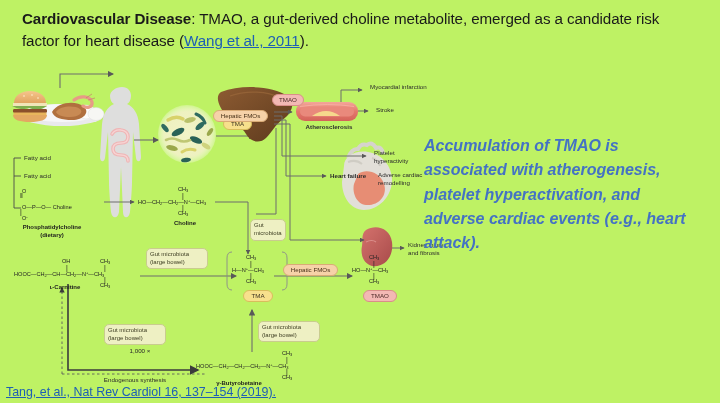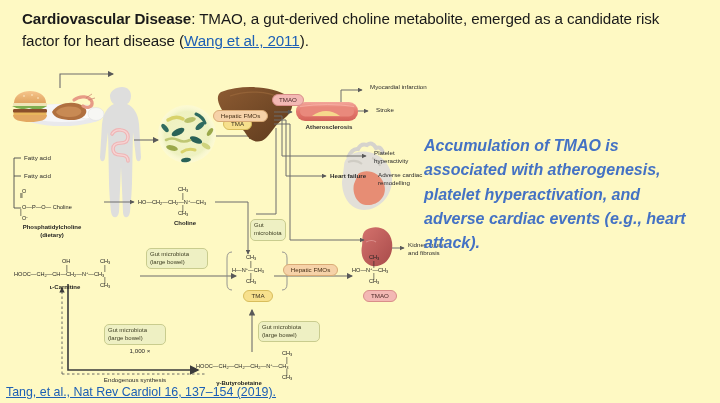--- a/index.html
+++ b/index.html
@@ -2,21 +2,21 @@
 <html><head>
 <meta charset="utf-8">
 <style>
   html,body{margin:0;padding:0;}
   body{
     width:720px;height:403px;
     background:#ffffff;
     font-family:"Liberation Sans", sans-serif;
     position:relative;overflow:hidden;
   }
-  .slide{position:relative;width:720px;height:403px;background:#fef9c3;overflow:hidden;}
+  .slide{position:relative;width:720px;height:403px;background:#bef264;overflow:hidden;}
 
   
   .headline{
     position:absolute;left:22px;top:8px;width:672px;
     font-size:15.2px;line-height:1.45;color:#1a1a1a;
     letter-spacing:-0.1px;
   }
   .headline b{font-weight:bold;}
   .cite-link{color:#1d5fb5;text-decoration:underline;}
 

